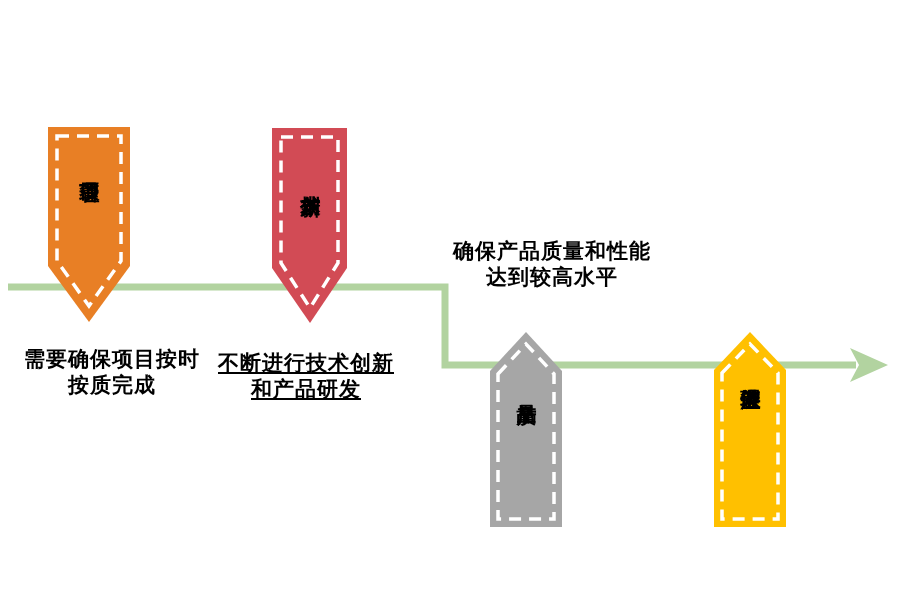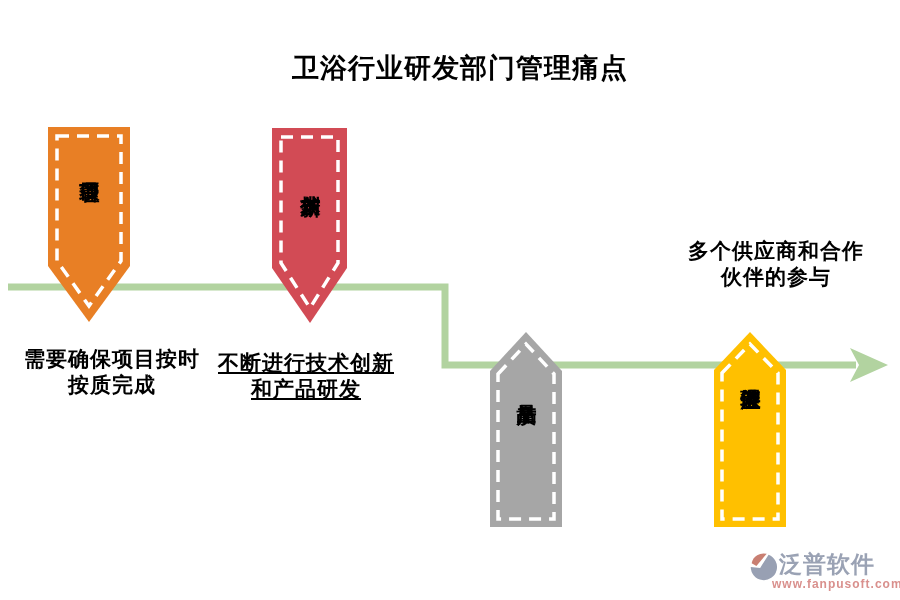--- a/index.html
+++ b/index.html
@@ -105,36 +105,27 @@
     <polygon points="272,128 347,128 347,268 310,323 272,268" fill="#D24B55"></polygon>
     <polygon points="281,137 338,137 338,263 310,308 281,263" fill="none" stroke-width="3.5" stroke-dasharray="12 8" stroke="#FFFFFF"></polygon>
 
     <polygon points="490,371 526,332 562,371 562,527 490,527" fill="#A6A6A6"></polygon>
     <polygon points="498,374 526,344 554,374 554,519 498,519" fill="none" stroke-width="3.5" stroke-dasharray="12 8" stroke="#FFFFFF"></polygon>
 
     <polygon points="714,370 750,332 786,370 786,527 714,527" fill="#FFC000"></polygon>
     <polygon points="722,373 750,344 778,373 778,519 722,519" fill="none" stroke-width="3.5" stroke-dasharray="12 8" stroke="#FFFFFF"></polygon>
   </svg>
 
-  <div class="page-title">卫浴行业研发部门管理痛点</div>
 
   <div class="banner-label label-project">项目管理</div>
   <div class="banner-label label-innovation">技术创新</div>
   <div class="banner-label label-quality">产品质量</div>
   <div class="banner-label label-supply">供应链管理</div>
 
   <div class="note note-project">需要确保项目按时
 按质完成</div>
   <div class="note note-innovation">不断进行技术创新
 和产品研发</div>
-  <div class="note note-supply">多个供应商和合作
-伙伴的参与</div>
+  <div class="note note-quality">确保产品质量和性能
+达到较高水平</div>
 
-  <div class="logo">
-    <svg class="logo-icon" width="30" height="30" viewBox="0 0 32 32">
-      <path fill="#C97F72" d="M5 13 A13 13 0 0 1 21 3 L10 16 Z"></path>
-      <path fill="#98A0B3" d="M23 4 A14 14 0 1 1 4 17 L14 18 Z"></path>
-    </svg>
-    <div class="logo-name">泛普软件</div>
-    <div class="logo-url">www.fanpusoft.com</div>
-  </div>
 
 </div>
 
 </body></html>

